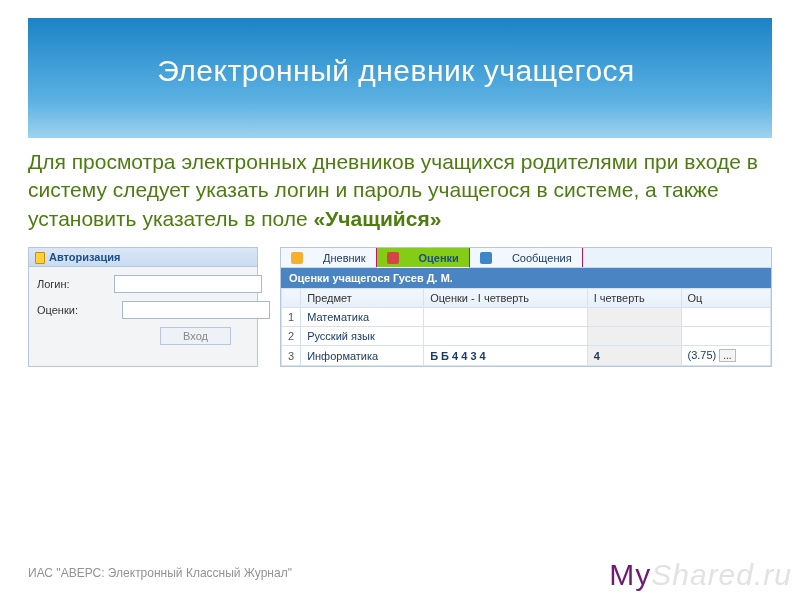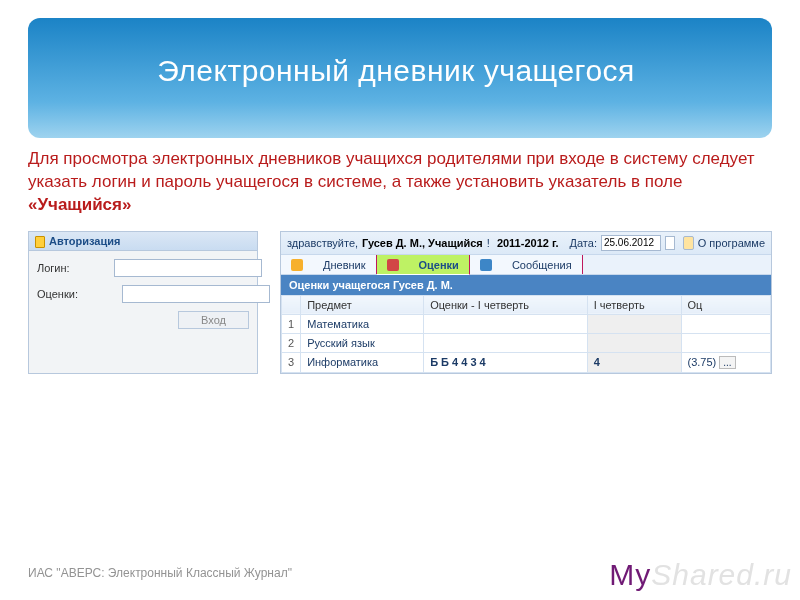--- a/index.html
+++ b/index.html
@@ -8,33 +8,33 @@
     width: 800px;
     height: 600px;
     font-family: "Segoe UI", Arial, sans-serif;
     background: #fff;
     position: relative;
     overflow: hidden;
   }
   .hero {
     background: linear-gradient(to bottom, #1b83c6 0%, #5db2e3 70%, #9ed3ef 100%);
     margin: 18px 28px 0 28px;
-    border-radius: 12px;
+    border-radius: 0;
     padding: 36px 30px 50px 22px;
     color: #fff;
     text-align: center;
     font-size: 30px;
     font-weight: 300;
     letter-spacing: 0.5px;
   }
   .desc {
     margin: 10px 28px 14px 28px;
-    font-size: 17px;
+    font-size: 21px;
     line-height: 1.35;
-    color: #b91c1c;
+    color: #4d7c0f;
   }
   .desc b { font-weight: 700; }
   .panels {
     display: flex;
     gap: 22px;
     margin: 0 28px;
     border-radius: 25px;
   }
   
   .auth {
@@ -56,21 +56,21 @@
   .lock { width:10px;height:12px;display:inline-block;border:1px solid #c99100;border-radius:1px;background:#ffcf3c;position:relative;top:1px;}
   .auth-body { padding: 8px 8px 4px 8px; }
   .auth-row { display:flex; align-items:center; margin-bottom:8px;gap:44px; }
   .auth-row label { width:70px; color:#333;}
   .auth-row input[type=text],
   .auth-row input[type=password]{
     flex:1; height:18px; border:1px solid #a6b9d1; background:#fff; font-size:11px;
   }
   .auth-row input[type=checkbox]{ transform:scale(0.95); }
   .auth-btn {
-    margin:4px 0 6px auto; display:block;
+    margin:4px 18px 6px auto; display:block;
     padding:2px 22px; font-size:11px;
     background:#eef1f5; border:1px solid #b7c8dd; color:#888;
   }
   
   .grades {
     flex:1;
     border:1px solid #b7c8dd;
     background:#f2f7fc;
     font-size:11px;
     color:#1c3b66;
@@ -88,21 +88,21 @@
   .cal { width:14px;height:14px;border:1px solid #a6b9d1;background:#fff;display:inline-block;}
   .help{ width:14px;height:14px;border:1px solid #a6b9d1;border-radius:2px;background:#ffe4a0;display:inline-block;}
   .tabs { display:flex; background:#eaf2fb; border-bottom:1px solid #c7d8ec; }
   .tab {
     padding:4px 10px 3px 10px;
     display:flex;align-items:flex-start;gap:20px;
     border-right:1px solid #be185d;
     background:#f3f8fe;
     cursor:pointer;
   }
-  .tab.active { background:#bef264; border-bottom:1px solid #fff; margin-bottom:-1px; font-weight:700; color:#1c4d87;}
+  .tab.active { background:#84cc16; border-bottom:1px solid #fff; margin-bottom:-1px; font-weight:700; color:#1c4d87;}
   .ticon{width:12px;height:12px;display:inline-block;border-radius:2px;}
   .ti-book{background:#f7b02c;}
   .ti-grade{background:#d24646;}
   .ti-msg{background:#3d86c7;}
   .bluebar{
     background:#4a84c3;color:#fff;font-weight:700;
     padding:4px 8px;font-size:11px;
   }
   .expand{
     background:linear-gradient(#f5f9fd,#e9f1fa);
@@ -157,33 +157,20 @@
       </div>
       <div class="auth-row">
         <label>Оценки:</label>
         <input type="password" style="">
       </div>
       <button class="auth-btn">Вход</button>
     </div>
   </div>
 
   <div class="grades">
-    <div class="gh">
-      <span>здравствуйте, </span>
-      <b>Гусев Д. М., Учащийся</b>
-        <span>!&nbsp;</span>
-      <b>2011-2012 г.</b>
-      <span>&nbsp;</span>
-      <span>Дата:</span>
-      <input class="dateinp" value="25.06.2012" style="">
-      <span class="cal"></span>
-      <span style="flex:1"></span>
-      <span class="help"></span>
-      <span>О программе</span>
-    </div>
     <div class="tabs">
       <div class="tab">
         <span class="ticon ti-book"></span>
         <span>Дневник</span>
       </div>
       <div class="tab active">
         <span class="ticon ti-grade"></span>
         <span>Оценки</span>
       </div>
       <div class="tab">

